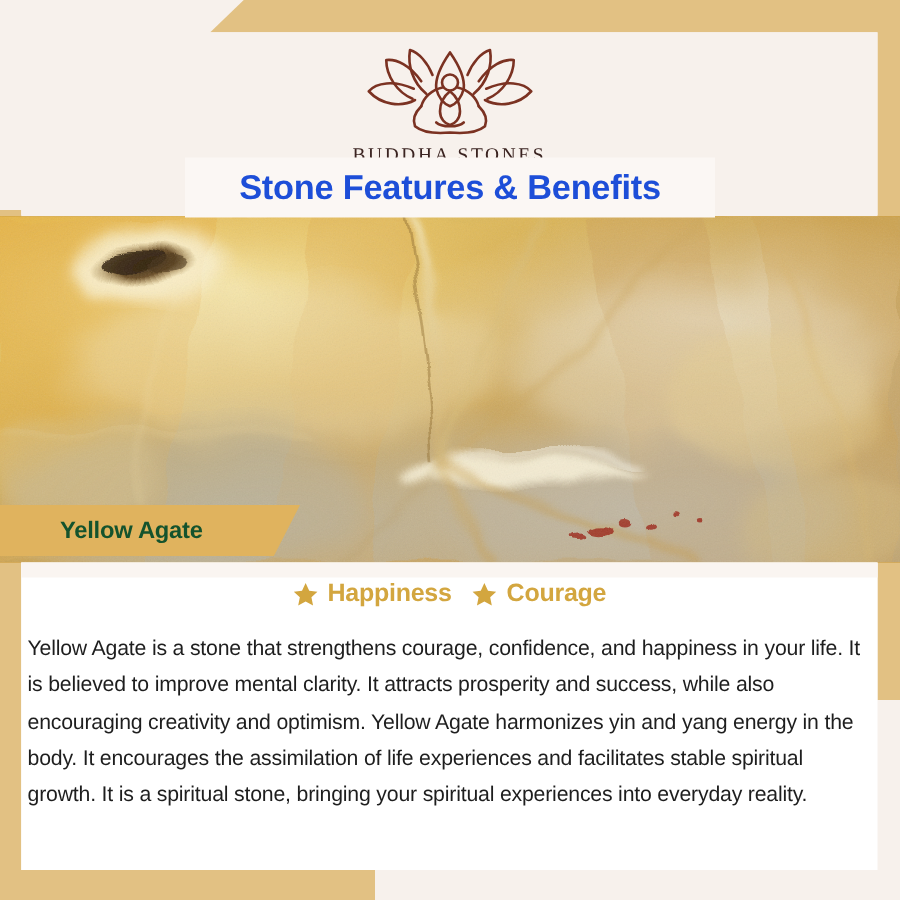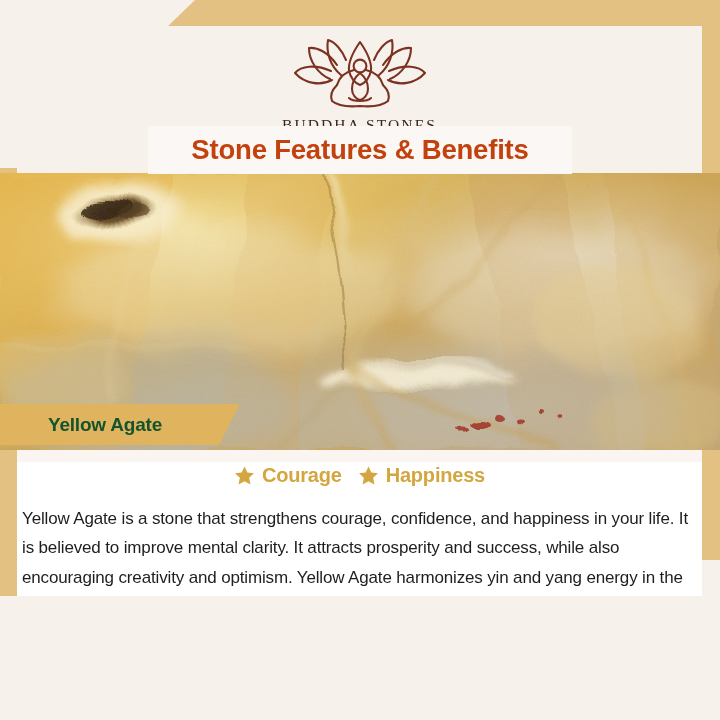--- a/index.html
+++ b/index.html
@@ -2,21 +2,21 @@
 <html><head>
 <meta charset="utf-8">
 <style>
   html,body{margin:0;padding:0;}
   body{
     width:720px;height:720px;overflow:hidden;
     background:#F7F1EC;
     font-family:"Liberation Sans", sans-serif;
     -webkit-font-smoothing:antialiased;
   }
-  #page{position:relative;width:720px;height:596px;background:#F7F1EC;overflow:hidden;}
+  #page{position:relative;width:720px;height:720px;background:#F7F1EC;overflow:hidden;}
 
   
   .frame-top{
     position:absolute;left:0;top:0;width:720px;height:26px;
     background:#E2C183;
     clip-path:polygon(195px 0, 720px 0, 720px 26px, 168px 26px);
   }
   .frame-right{
     position:absolute;right:0;top:0;width:18px;height:560px;background:#E2C183;
   }
@@ -45,21 +45,21 @@
   }
 
   
   .title-card{
     position:absolute;left:148px;top:126px;width:424px;height:48px;
     background:#FBF7F4;
     display:flex;align-items:center;justify-content:center;
     z-index:5;
   }
   .title-text{
-    font-size:27.5px;font-weight:700;color:#c2410c;
+    font-size:27.5px;font-weight:700;color:#1d4ed8;
     letter-spacing:-0.2px;white-space:nowrap;
   }
 
   
   .photo{
     position:absolute;left:0;top:173px;width:720px;height:277px;
     overflow:hidden;
     background:#C9962F;
   }
   .photo svg{display:block;width:720px;height:277px;}
@@ -270,26 +270,26 @@
   </div>
 
   <div class="content-card">
     <div class="tint"></div>
 
     <div class="benefits">
       <div class="benefit">
         <svg class="star" viewBox="0 0 24 24">
           <polygon points="12,1.6 15.3,8.6 22.8,9.5 17.3,14.7 18.8,22.2 12,18.5 5.2,22.2 6.7,14.7 1.2,9.5 8.7,8.6" fill="#D3A63F"></polygon>
         </svg>
-        <span class="benefit-label">Courage</span>
+        <span class="benefit-label">Happiness</span>
       </div>
       <div class="benefit">
         <svg class="star" viewBox="0 0 24 24">
           <polygon points="12,1.6 15.3,8.6 22.8,9.5 17.3,14.7 18.8,22.2 12,18.5 5.2,22.2 6.7,14.7 1.2,9.5 8.7,8.6" fill="#D3A63F"></polygon>
         </svg>
-        <span class="benefit-label">Happiness</span>
+        <span class="benefit-label">Courage</span>
       </div>
     </div>
 
     <div class="body-text">Yellow Agate is a stone that strengthens courage, confidence, and happiness in your life. It is believed to improve mental clarity. It attracts prosperity and success, while also encouraging creativity and optimism. Yellow Agate harmonizes yin and yang energy in the body. It encourages the assimilation of life experiences and facilitates stable spiritual growth. It is a spiritual stone, bringing your spiritual experiences into everyday reality.</div>
   </div>
 
 </div>
 
 </body></html>

